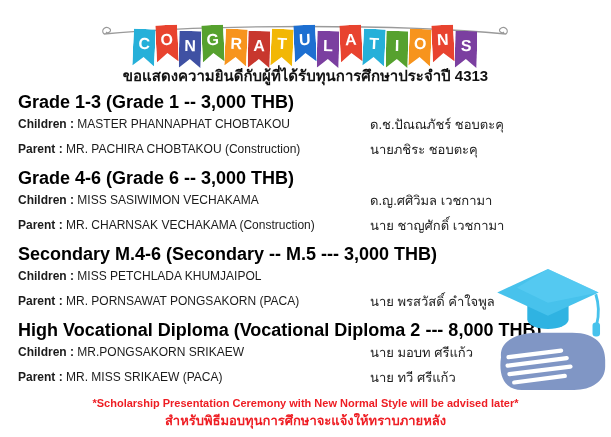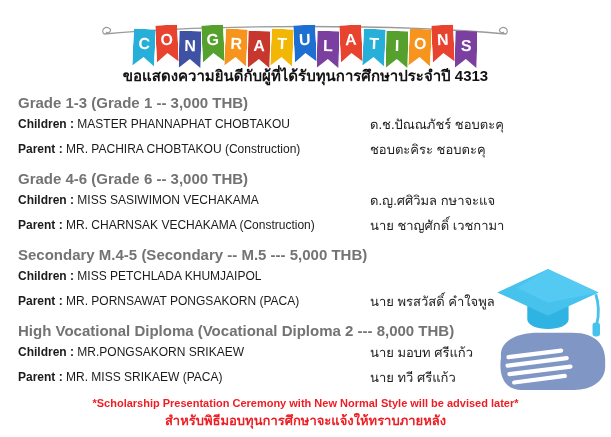--- a/index.html
+++ b/index.html
@@ -25,21 +25,21 @@
 
   
   .title {
     position:absolute; top:64px; left:0; width:100%; text-align:center;
     font-weight:bold; font-size:15px; color:#121212;
   }
 
   
   .content { position:absolute; left:18px; top:93px; width:578px; }
   .section { margin-bottom:7px; }
-  .sec-header { color:#737373; font-weight:bold; font-size:15px; line-height:19px; }
+  .sec-header { color:#000000; font-weight:bold; font-size:18px; line-height:19px; }
   .row { display:flex; line-height:25px; font-size:12px; }
   .row .left { width:352px; white-space:nowrap; }
   .lbl { font-weight:bold; }
   .th-name { font-size:13px; white-space:nowrap; }
 
   
   .footer {
     position:absolute; left:0; right:0; top:394px; text-align:center;
     color:#ee1d23; font-weight:bold;
   }
@@ -84,38 +84,38 @@
   <div class="content">
 
     <div class="section">
       <div class="sec-header">Grade 1-3 (Grade 1 -- 3,000 THB)</div>
       <div class="row">
         <div class="left"><span class="lbl">Children :</span> <span>MASTER PHANNAPHAT CHOBTAKOU</span></div>
         <div class="th-name">ด.ช.ปัณณภัชร์ ชอบตะคุ</div>
       </div>
       <div class="row">
         <div class="left"><span class="lbl">Parent :</span> <span>MR. PACHIRA CHOBTAKOU (Construction)</span></div>
-        <div class="th-name">ชอบตะคิระ ชอบตะคุ</div>
+        <div class="th-name">นายภชิระ ชอบตะคุ</div>
       </div>
     </div>
 
     <div class="section">
       <div class="sec-header">Grade 4-6 (Grade 6 -- 3,000 THB)</div>
       <div class="row">
         <div class="left"><span class="lbl">Children :</span> <span>MISS SASIWIMON VECHAKAMA</span></div>
-        <div class="th-name">ด.ญ.ศศิวิมล กษาจะแจ</div>
+        <div class="th-name">ด.ญ.ศศิวิมล เวชกามา</div>
       </div>
       <div class="row">
         <div class="left"><span class="lbl">Parent :</span> <span>MR. CHARNSAK VECHAKAMA (Construction)</span></div>
         <div class="th-name">นาย ชาญศักดิ์  เวชกามา</div>
       </div>
     </div>
 
     <div class="section">
-      <div class="sec-header">Secondary M.4-5  (Secondary -- M.5 ---  5,000 THB)</div>
+      <div class="sec-header">Secondary M.4-6  (Secondary -- M.5 ---  3,000 THB)</div>
       <div class="row">
         <div class="left"><span class="lbl">Children :</span> <span>MISS PETCHLADA KHUMJAIPOL</span></div>
       </div>
       <div class="row">
         <div class="left"><span class="lbl">Parent :</span> <span>MR. PORNSAWAT PONGSAKORN (PACA)</span></div>
         <div class="th-name">นาย พรสวัสดิ์  คำใจพูล</div>
       </div>
     </div>
 
     <div class="section">

